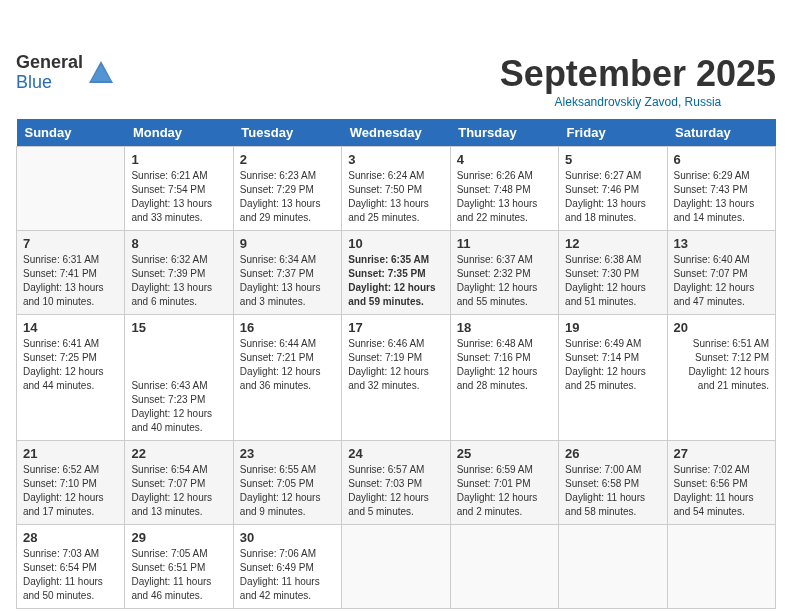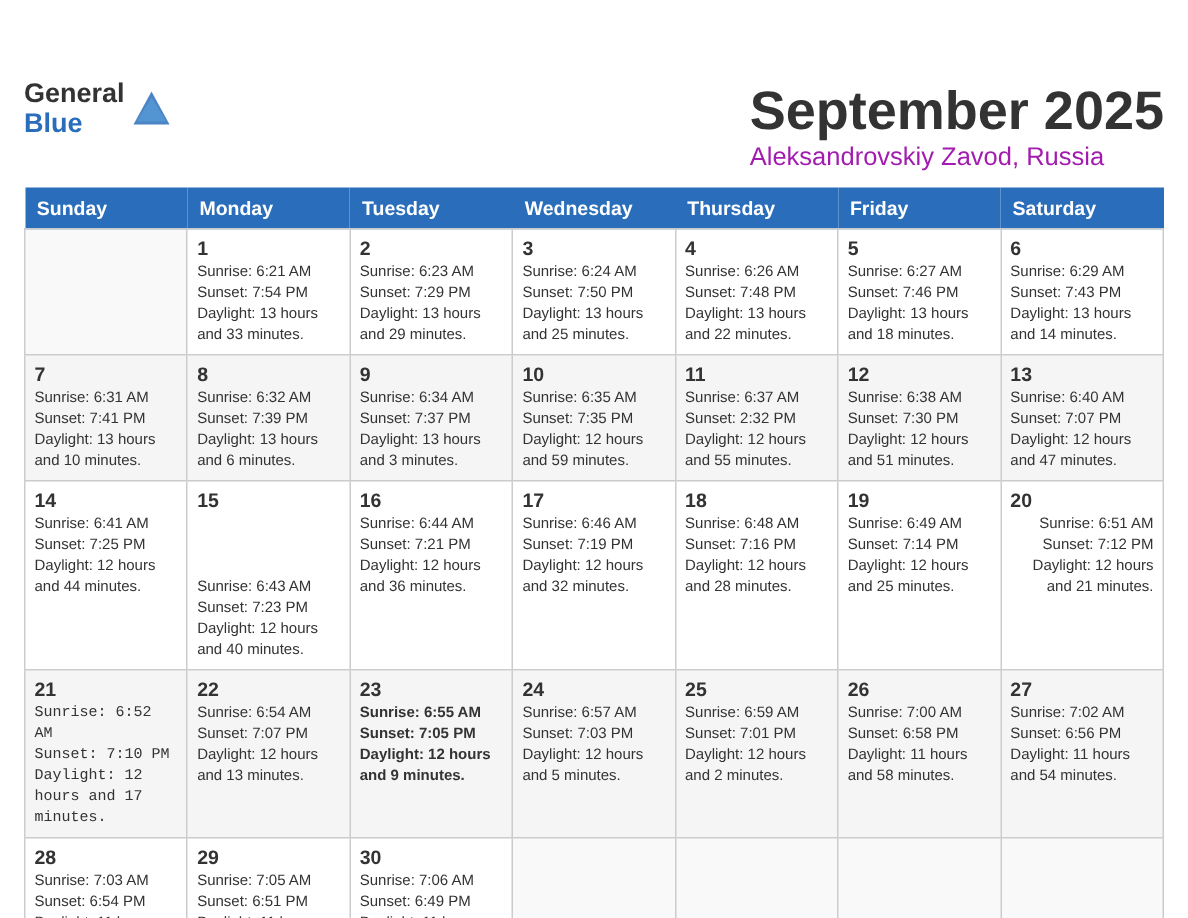--- a/index.html
+++ b/index.html
@@ -26,39 +26,39 @@
       flex-direction: column;
       line-height: 1.1;
     }
     .logo-general {
       font-size: 18px;
       font-weight: bold;
       color: #333;
     }
     .logo-blue {
       font-size: 18px;
-      font-weight: bold;
+      font-weight: normal;
       color: #2a6ebb;
     }
     .logo-icon {
       width: 28px;
       height: 28px;
       margin-left: 4px;
     }
     .title-section {
-      text-align: left;
+      text-align: center;
     }
     .month-title {
       font-size: 36px;
       font-weight: bold;
       color: #333;
     }
     .location {
-      font-size: 17px;
-      color: #a21caf;
+      font-size: 12px;
+      color: #0369a1;
     }
     table {
       width: 100%;
       border-collapse: collapse;
       table-layout: fixed;
     }
     th {
       background-color: #2a6ebb;
       color: #fff;
       text-align: left;
@@ -182,21 +182,21 @@
 Daylight: 13 hours and 6 minutes.</div>
         </td>
         <td>
           <span class="day-num">9</span>
           <div class="cell-text" style="white-space: pre-line;">Sunrise: 6:34 AM
 Sunset: 7:37 PM
 Daylight: 13 hours and 3 minutes.</div>
         </td>
         <td>
           <span class="day-num">10</span>
-          <div class="cell-text" style="white-space: pre-line;">Sunrise: 6:35 AM
+          <div class="cell-text" style="white-space: pre-line; font-weight: bold;">Sunrise: 6:35 AM
 Sunset: 7:35 PM
 Daylight: 12 hours and 59 minutes.</div>
         </td>
         <td>
           <span class="day-num">11</span>
           <div class="cell-text" style="white-space: pre-line;">Sunrise: 6:37 AM
 Sunset: 2:32 PM
 Daylight: 12 hours and 55 minutes.</div>
         </td>
         <td>
@@ -252,33 +252,33 @@
         <td>
           <span class="day-num">20</span>
           <div class="cell-text" style="white-space: pre-line; text-align: right;">Sunrise: 6:51 AM
 Sunset: 7:12 PM
 Daylight: 12 hours and 21 minutes.</div>
         </td>
       </tr>
       <tr>
         <td>
           <span class="day-num">21</span>
-          <div class="cell-text" style="white-space: pre-line; font-family: Liberation Mono, monospace;">Sunrise: 6:52 AM
+          <div class="cell-text" style="white-space: pre-line;">Sunrise: 6:52 AM
 Sunset: 7:10 PM
 Daylight: 12 hours and 17 minutes.</div>
         </td>
         <td>
           <span class="day-num">22</span>
           <div class="cell-text" style="white-space: pre-line;">Sunrise: 6:54 AM
 Sunset: 7:07 PM
 Daylight: 12 hours and 13 minutes.</div>
         </td>
         <td>
           <span class="day-num">23</span>
-          <div class="cell-text" style="white-space: pre-line; font-weight: bold;">Sunrise: 6:55 AM
+          <div class="cell-text" style="white-space: pre-line;">Sunrise: 6:55 AM
 Sunset: 7:05 PM
 Daylight: 12 hours and 9 minutes.</div>
         </td>
         <td>
           <span class="day-num">24</span>
           <div class="cell-text" style="white-space: pre-line;">Sunrise: 6:57 AM
 Sunset: 7:03 PM
 Daylight: 12 hours and 5 minutes.</div>
         </td>
         <td>

